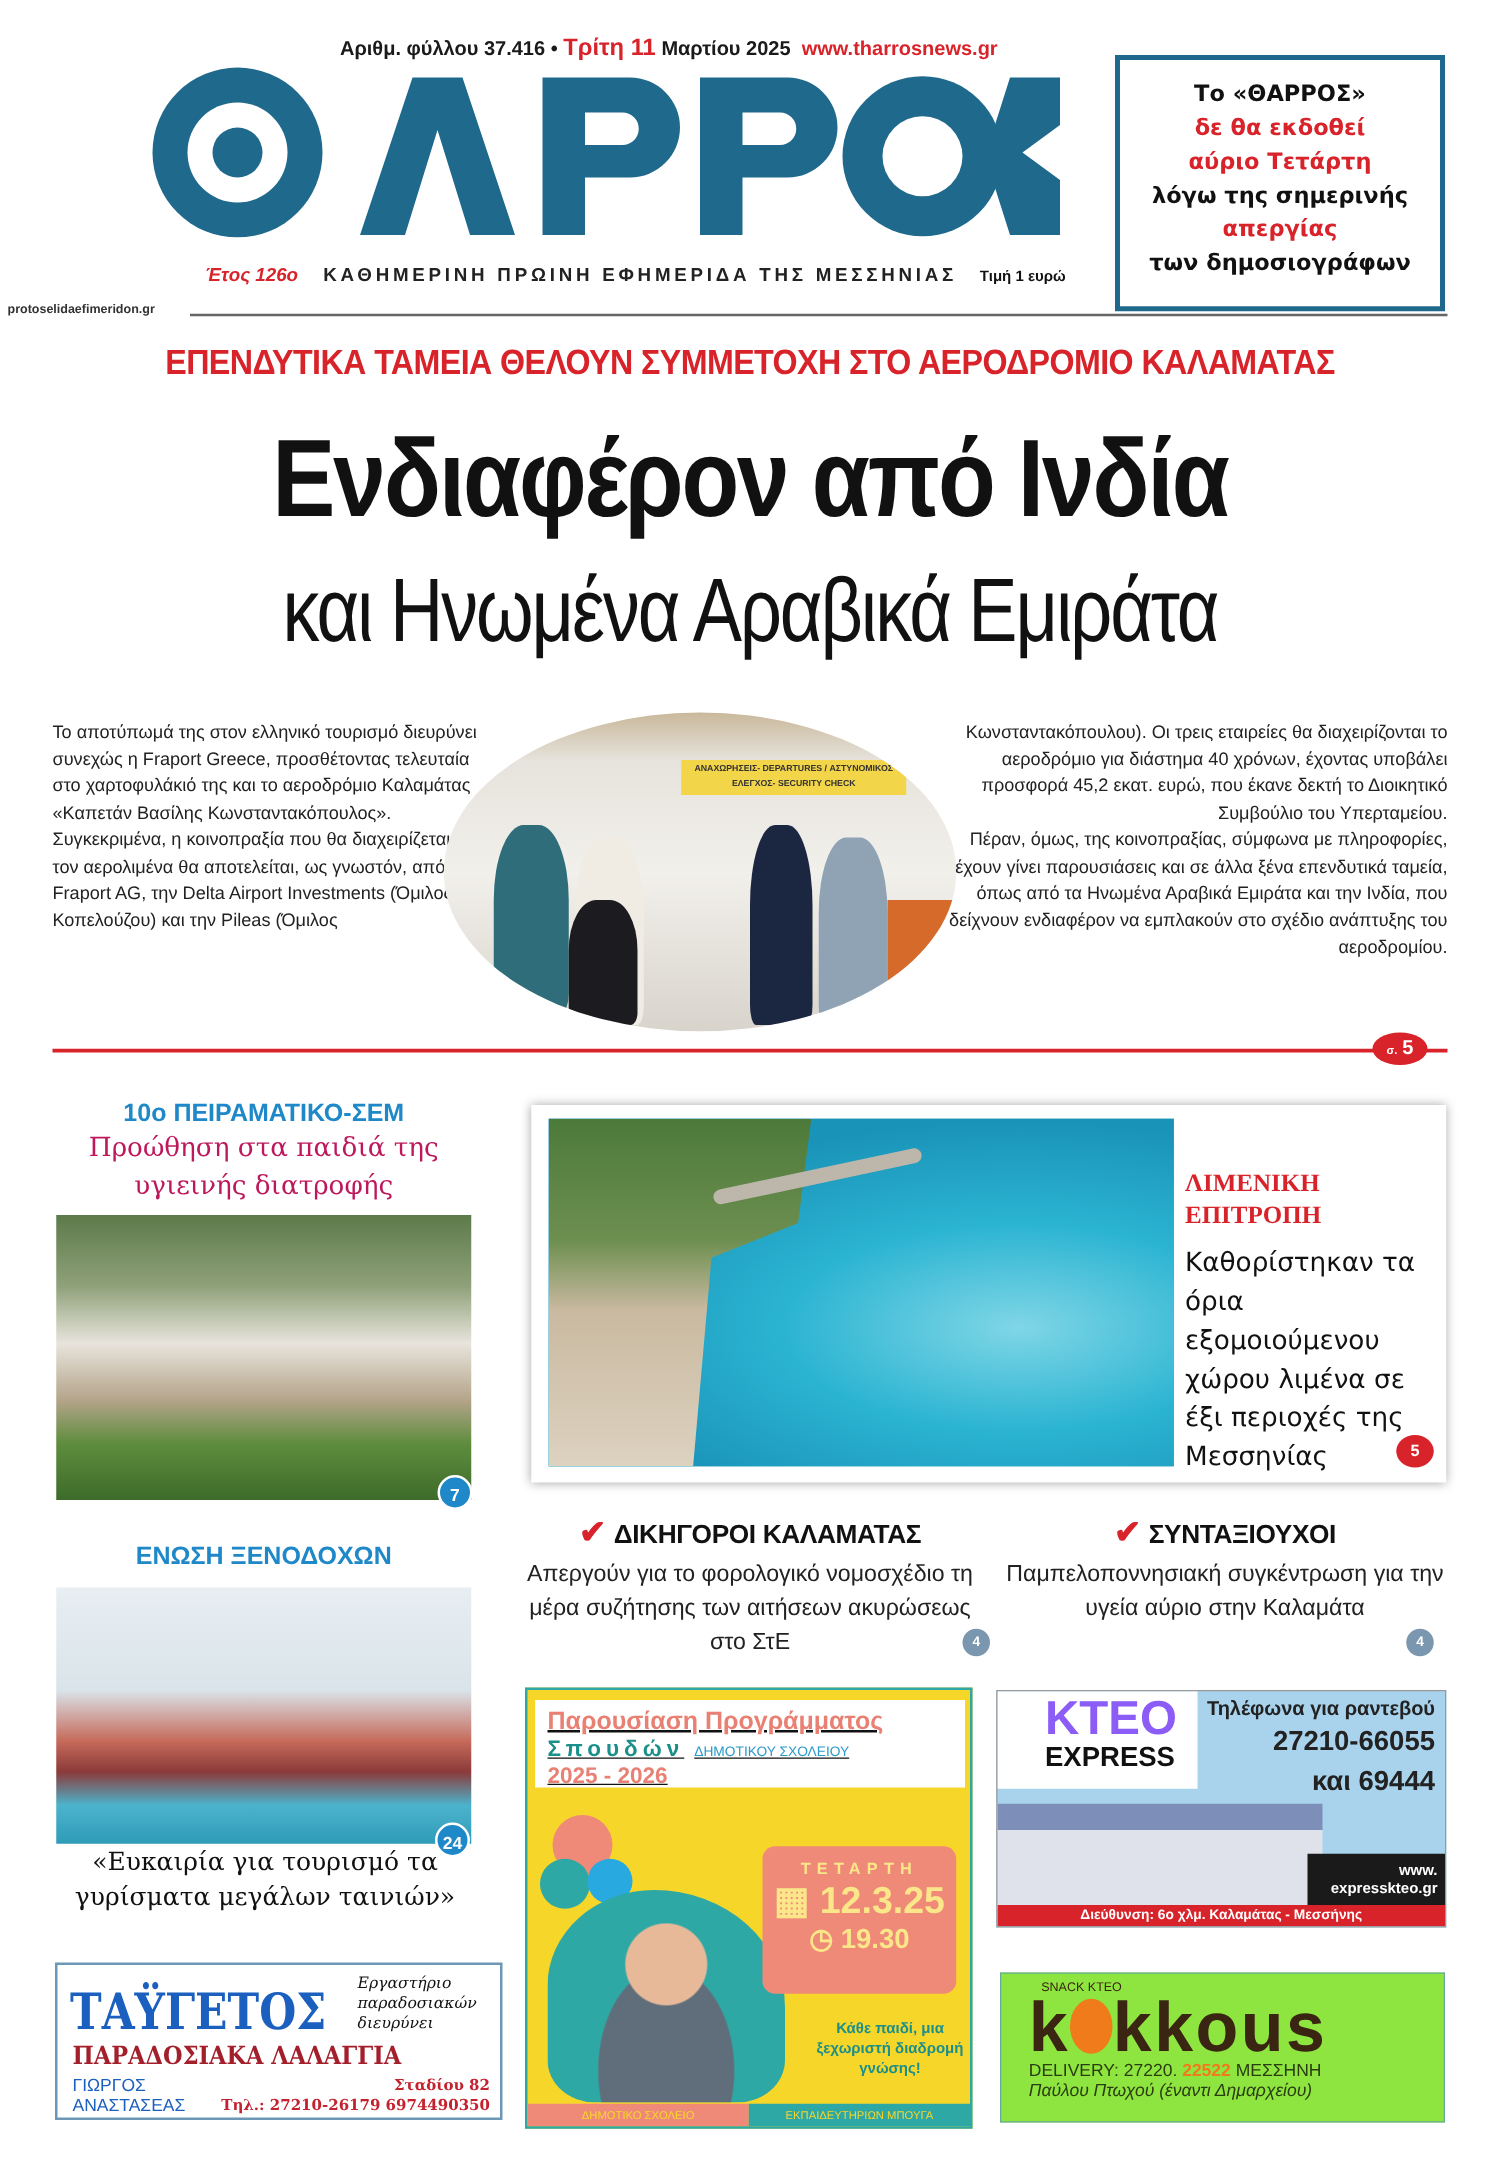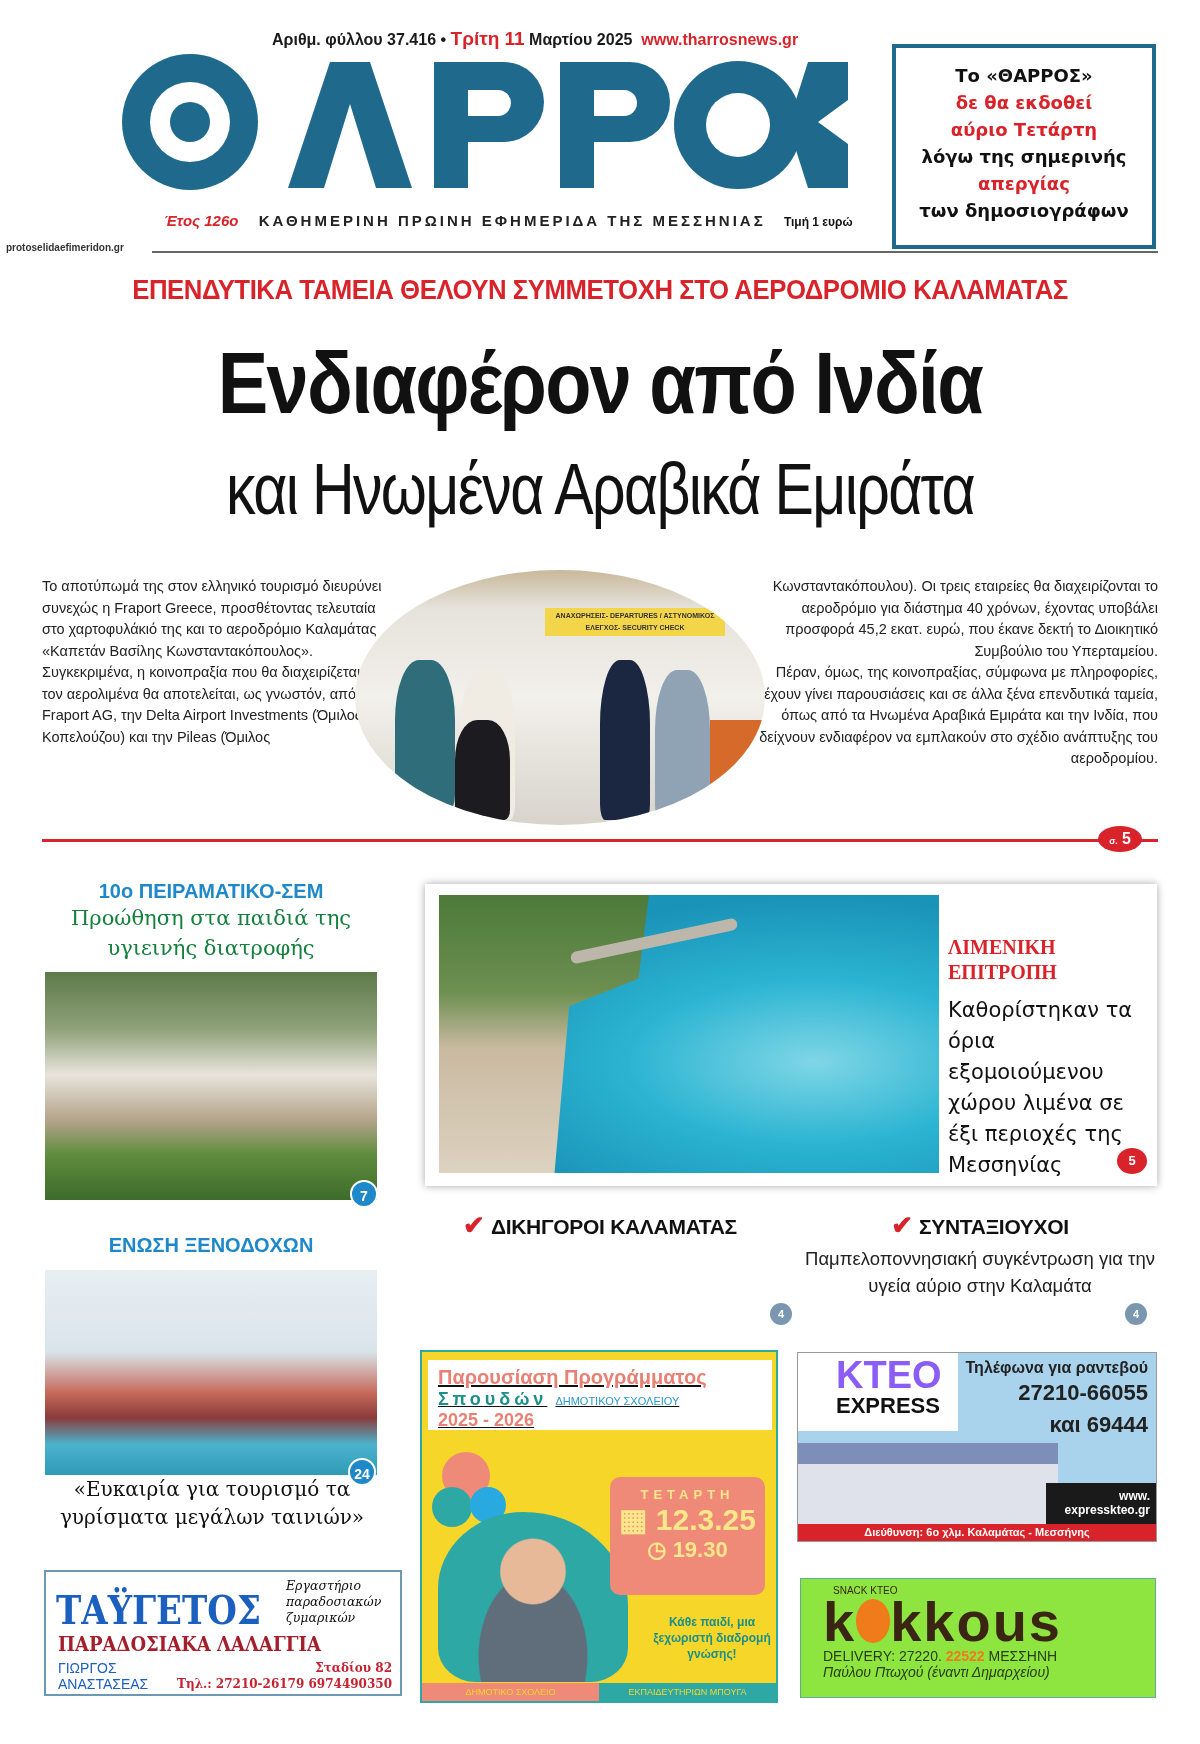--- a/index.html
+++ b/index.html
@@ -33,21 +33,21 @@
   .col-right { left: 742px; top: 576px; width: 416px; text-align: right; }
   .lead-photo { left: 355px; top: 570px; width: 410px; height: 255px; border-radius: 50%; overflow: hidden; background: linear-gradient(180deg,#c9b89b 0%,#e6e3dc 15%,#f2f0eb 50%,#d8d4cc 100%); }
   .lead-photo .sign { position: absolute; left: 190px; top: 38px; width: 180px; height: 28px; background: #f3d54a; font-size: 7px; font-weight: bold; text-align: center; line-height: 12px; padding-top: 2px; color: #333; }
   .lead-photo .p { position: absolute; border-radius: 40% 40% 10% 10%; }
   .page-ref-main { left: 1098px; top: 826px; width: 44px; height: 26px; border-radius: 50%; background: #d9232a; color: #fff; font-weight: bold; font-size: 16px; text-align: center; line-height: 26px; }
   .page-ref-main small { font-size: 9px; margin-right: 4px; }
   .red-rule { left: 42px; top: 839px; width: 1116px; height: 3px; background: #d9232a; }
 
   
   .sec-label-blue { color: #1e88c8; font-weight: bold; font-size: 20px; text-align: center; }
-  .serif-head { font-family: "DejaVu Serif", serif; font-size: 21px; text-align: center; line-height: 30px; color: #15803d; }
+  .serif-head { font-family: "DejaVu Serif", serif; font-size: 21px; text-align: center; line-height: 30px; color: #be185d; }
   .story1 { left: 44px; top: 880px; width: 334px; }
   .photo1 { left: 45px; top: 972px; width: 332px; height: 228px; background: linear-gradient(180deg,#5d7a4a 0%,#8fa17a 25%,#e8e4dc 45%,#b4a48a 65%,#5f8d3e 80%,#3d6b2a 100%); }
   .badge-blue { width: 28px; height: 28px; border-radius: 50%; background: #1e88c8; color: #fff; font-weight: bold; font-size: 14px; text-align: center; line-height: 28px; border: 2px solid #fff; }
   .badge-grey { width: 22px; height: 22px; border-radius: 50%; background: #7b97b0; color: #fff; font-weight: bold; font-size: 11px; text-align: center; line-height: 22px; }
   .badge-red { width: 30px; height: 26px; border-radius: 50%; background: #d9232a; color: #fff; font-weight: bold; font-size: 13px; text-align: center; line-height: 26px; }
 
   .story3 { left: 44px; top: 1234px; width: 334px; }
   .photo3 { left: 45px; top: 1270px; width: 332px; height: 205px; background: linear-gradient(180deg,#e8eef2 0%,#d9e4ea 40%,#c66a5a 60%,#8b3a3a 72%,#4cb3cc 85%,#2f9bb8 100%); }
   .photo3-caption { left: 40px; top: 1475px; width: 344px; font-family: "DejaVu Serif", serif; font-size: 20px; line-height: 28px; text-align: center; }
 
@@ -203,35 +203,36 @@
   <div class="pier"></div>
 </div>
 <div class="abs harbor-text">
   <div class="kick">ΛΙΜΕΝΙΚΗ ΕΠΙΤΡΟΠΗ</div>
   <div class="head">Καθορίστηκαν τα όρια εξομοιούμενου χώρου λιμένα σε έξι περιοχές της Μεσσηνίας</div>
 </div>
 <div class="abs badge-red" style="left:1117px;top:1148px;">5</div>
 
 <div class="abs brief brief1">
   <div><span class="tick">✔</span><span class="title">ΔΙΚΗΓΟΡΟΙ ΚΑΛΑΜΑΤΑΣ</span></div>
+  <div class="txt">Απεργούν για το φορολογικό νομοσχέδιο τη μέρα συζήτησης των αιτήσεων ακυρώσεως στο ΣτΕ</div>
 </div>
 <div class="abs badge-grey" style="left:770px;top:1303px;">4</div>
 
 <div class="abs brief brief2">
   <div><span class="tick">✔</span><span class="title">ΣΥΝΤΑΞΙΟΥΧΟΙ</span></div>
   <div class="txt">Παμπελοποννησιακή συγκέντρωση για την υγεία αύριο στην Καλαμάτα</div>
 </div>
 <div class="abs badge-grey" style="left:1125px;top:1303px;">4</div>
 
 <div class="abs ad-taygetos">
   <div class="name">ΤΑΫΓΕΤΟΣ</div>
   <div class="desc">
     <div>Εργαστήριο</div>
     <div>παραδοσιακών</div>
-    <div>ζυμαρικών</div>
+    <div>διευρύνει</div>
   </div>
   <div class="prod">ΠΑΡΑΔΟΣΙΑΚΑ ΛΑΛΑΓΓΙΑ</div>
   <div class="owner">
     <div>ΓΙΩΡΓΟΣ</div>
     <div>ΑΝΑΣΤΑΣΕΑΣ</div>
   </div>
   <div class="contact">
     <div>Σταδίου 82</div>
     <div>Τηλ.: 27210-26179 6974490350</div>
   </div>

